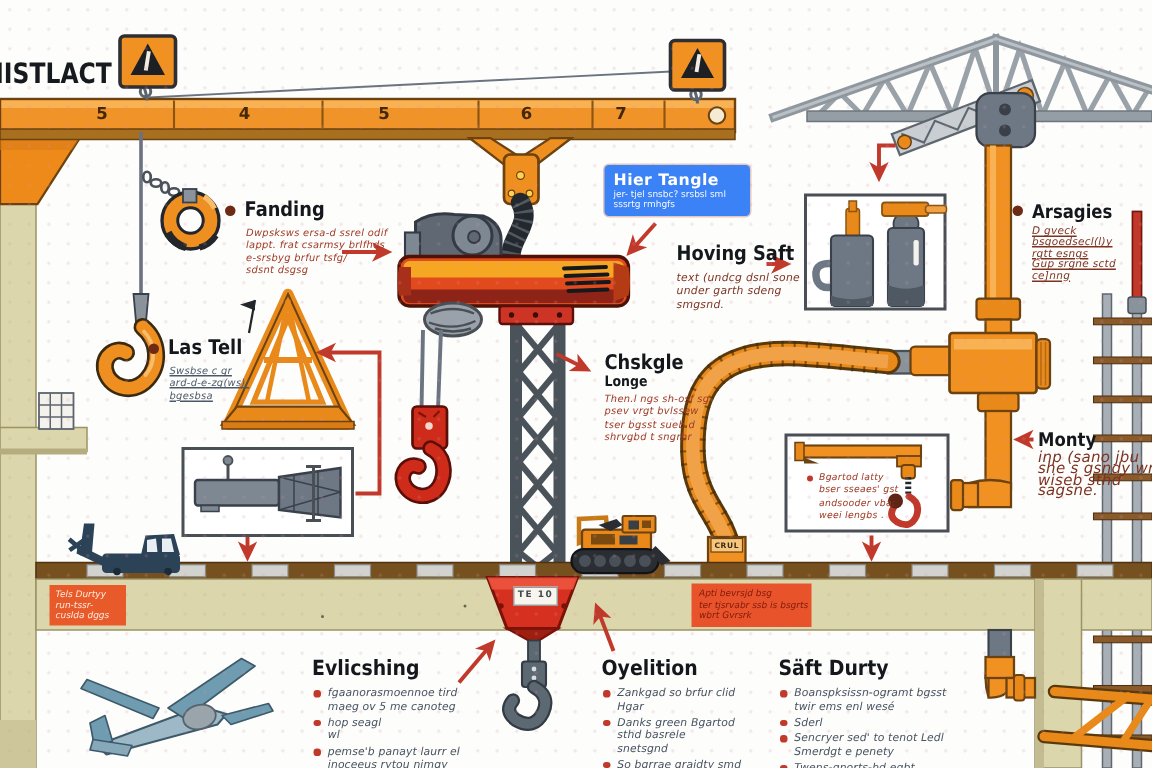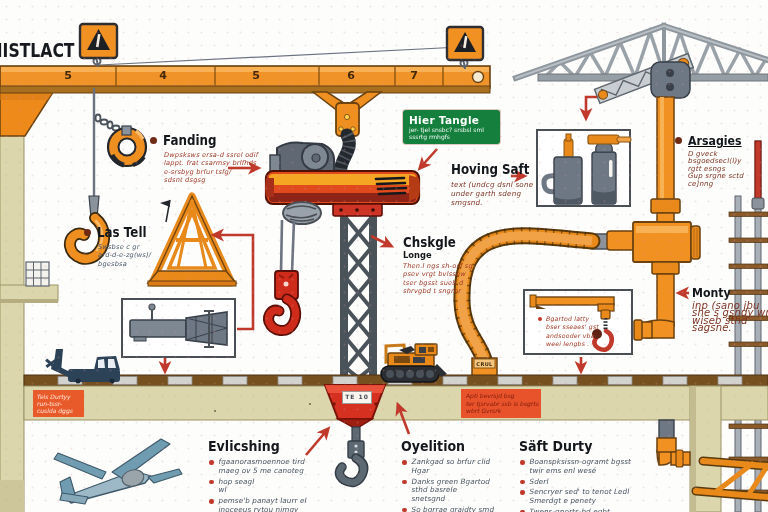--- a/index.html
+++ b/index.html
@@ -14,23 +14,23 @@
     background-size:13px 13px;
   }
   #art{position:absolute;left:0;top:0;z-index:1;}
   .txt{position:absolute;z-index:10;}
   .page-title{font-size:17px;font-weight:bold;color:#16191e;letter-spacing:0;transform:scale(.92,1.1);transform-origin:left center;}
   .beam-num{font-size:11px;font-weight:bold;color:#43290a;width:14px;text-align:center;}
   .lbl-head{font-size:12.5px;font-weight:bold;color:#14171c;letter-spacing:0;white-space:nowrap;transform:scaleX(.88);transform-origin:left center;}
   .lbl-head.big{font-size:13.5px;}
   .bullet{display:inline-block;width:7px;height:7px;border-radius:50%;background:#6e2a14;margin-right:6px;}
   .script{font-size:6.6px;line-height:8.4px;color:#a03a26;font-style:italic;letter-spacing:0.2px;white-space:nowrap;}
-  .script.slate{color:#4a5868;}
+  .script.slate{color:#4a5868;text-decoration:underline;}
   .script.brown{color:#7d3322;}
-  .redbox{background:#15803d;border-radius:3px;color:#fff;padding:4px 5px 3px 6px;overflow:hidden;box-shadow:0 0 0 1px rgba(150,40,10,.25);}
+  .redbox{background:#3b82f6;border-radius:3px;color:#fff;padding:4px 5px 3px 6px;overflow:hidden;box-shadow:0 0 0 1px rgba(150,40,10,.25);}
   .redbox .rb-title{font-size:10.5px;font-weight:bold;letter-spacing:.3px;white-space:nowrap;}
   .redbox .rb-line{font-size:6px;line-height:7px;white-space:nowrap;opacity:.95;}
   .banner{background:#e8532b;padding:3px 5px;overflow:hidden;}
   .banner .bn-line{font-size:6px;line-height:7.5px;color:#801b0b;font-style:italic;white-space:nowrap;}
   .wallnote{background:#e85a2a;padding:3px 4px;overflow:hidden;}
   .wallnote .bn-line{font-size:6px;line-height:7px;color:#ffe9dd;font-style:italic;white-space:nowrap;}
   .section{z-index:10;}
   .section .sec-title{font-size:14px;font-weight:bold;color:#14171c;margin-bottom:4px;letter-spacing:0;transform:scaleX(.9);transform-origin:left center;}
   .sec-row{display:flex;align-items:flex-start;margin-bottom:2px;}
   .sec-dot{flex:0 0 auto;width:4.5px;height:4.5px;border-radius:50%;background:#c0392b;margin:2px 5px 0 1px;}
@@ -446,21 +446,21 @@
     <span class="lbl-head big">Fanding</span>
     </div>
   <div class="script" style="margin:3px 0 0 14px;font-style:italic;">
     <div>Dwpsksws ersa-d ssrel odif</div>
     <div>lappt. frat csarmsy brlfhds</div>
     <div>e-srsbyg  brfur tsfg/</div>
     <div>sdsnt dsgsg</div>
   </div>
 </div>
 
-<div class="txt" style="left:84px;top:224px;">
+<div class="txt" style="left:99px;top:224px;">
   <div style="display:flex;align-items:center;">
       <span class="bullet"></span>
     <span class="lbl-head big">Las Tell</span>
     </div>
   <div class="script slate" style="margin:3px 0 0 14px;">
     <div>Swsbse c gr</div>
     <div>ard-d-e-zg(ws)/</div>
     <div>bgesbsa</div>
   </div>
 </div>
@@ -485,25 +485,25 @@
   <div class="lbl-head" style="font-size:9.5px;margin-top:-1px;">Longe</div>
   <div class="script" style="margin-top:2px;">
     <div>Then.l ngs sh-osf sg</div>
     <div>psev vrgt  bvlssew</div>
     <div>tser bgsst sueb d</div>
     <div>shrvgbd t sngrbr</div>
   </div>
 </div>
 
 <div class="txt" style="left:675px;top:133px;">
-  <div style="display:flex;align-items:center;text-decoration:underline;">
+  <div style="display:flex;align-items:center;">
       <span class="bullet"></span>
     <span class="lbl-head">Arsagies</span>
     </div>
-  <div class="script brown" style="margin:3px 0 0 13px;font-size:7px;line-height:7.4px;">
+  <div class="script brown" style="margin:3px 0 0 13px;font-size:7px;line-height:7.4px;text-decoration:underline;">
     <div>D gveck</div>
     <div>bsgoedsecl(l)y</div>
     <div>rgtt  esngs</div>
     <div>Gup  srgne sctd</div>
     <div>ce]nng</div>
   </div>
 </div>
 
 <div class="txt" style="left:692px;top:285px;">
   <div class="lbl-head">Monty</div>

